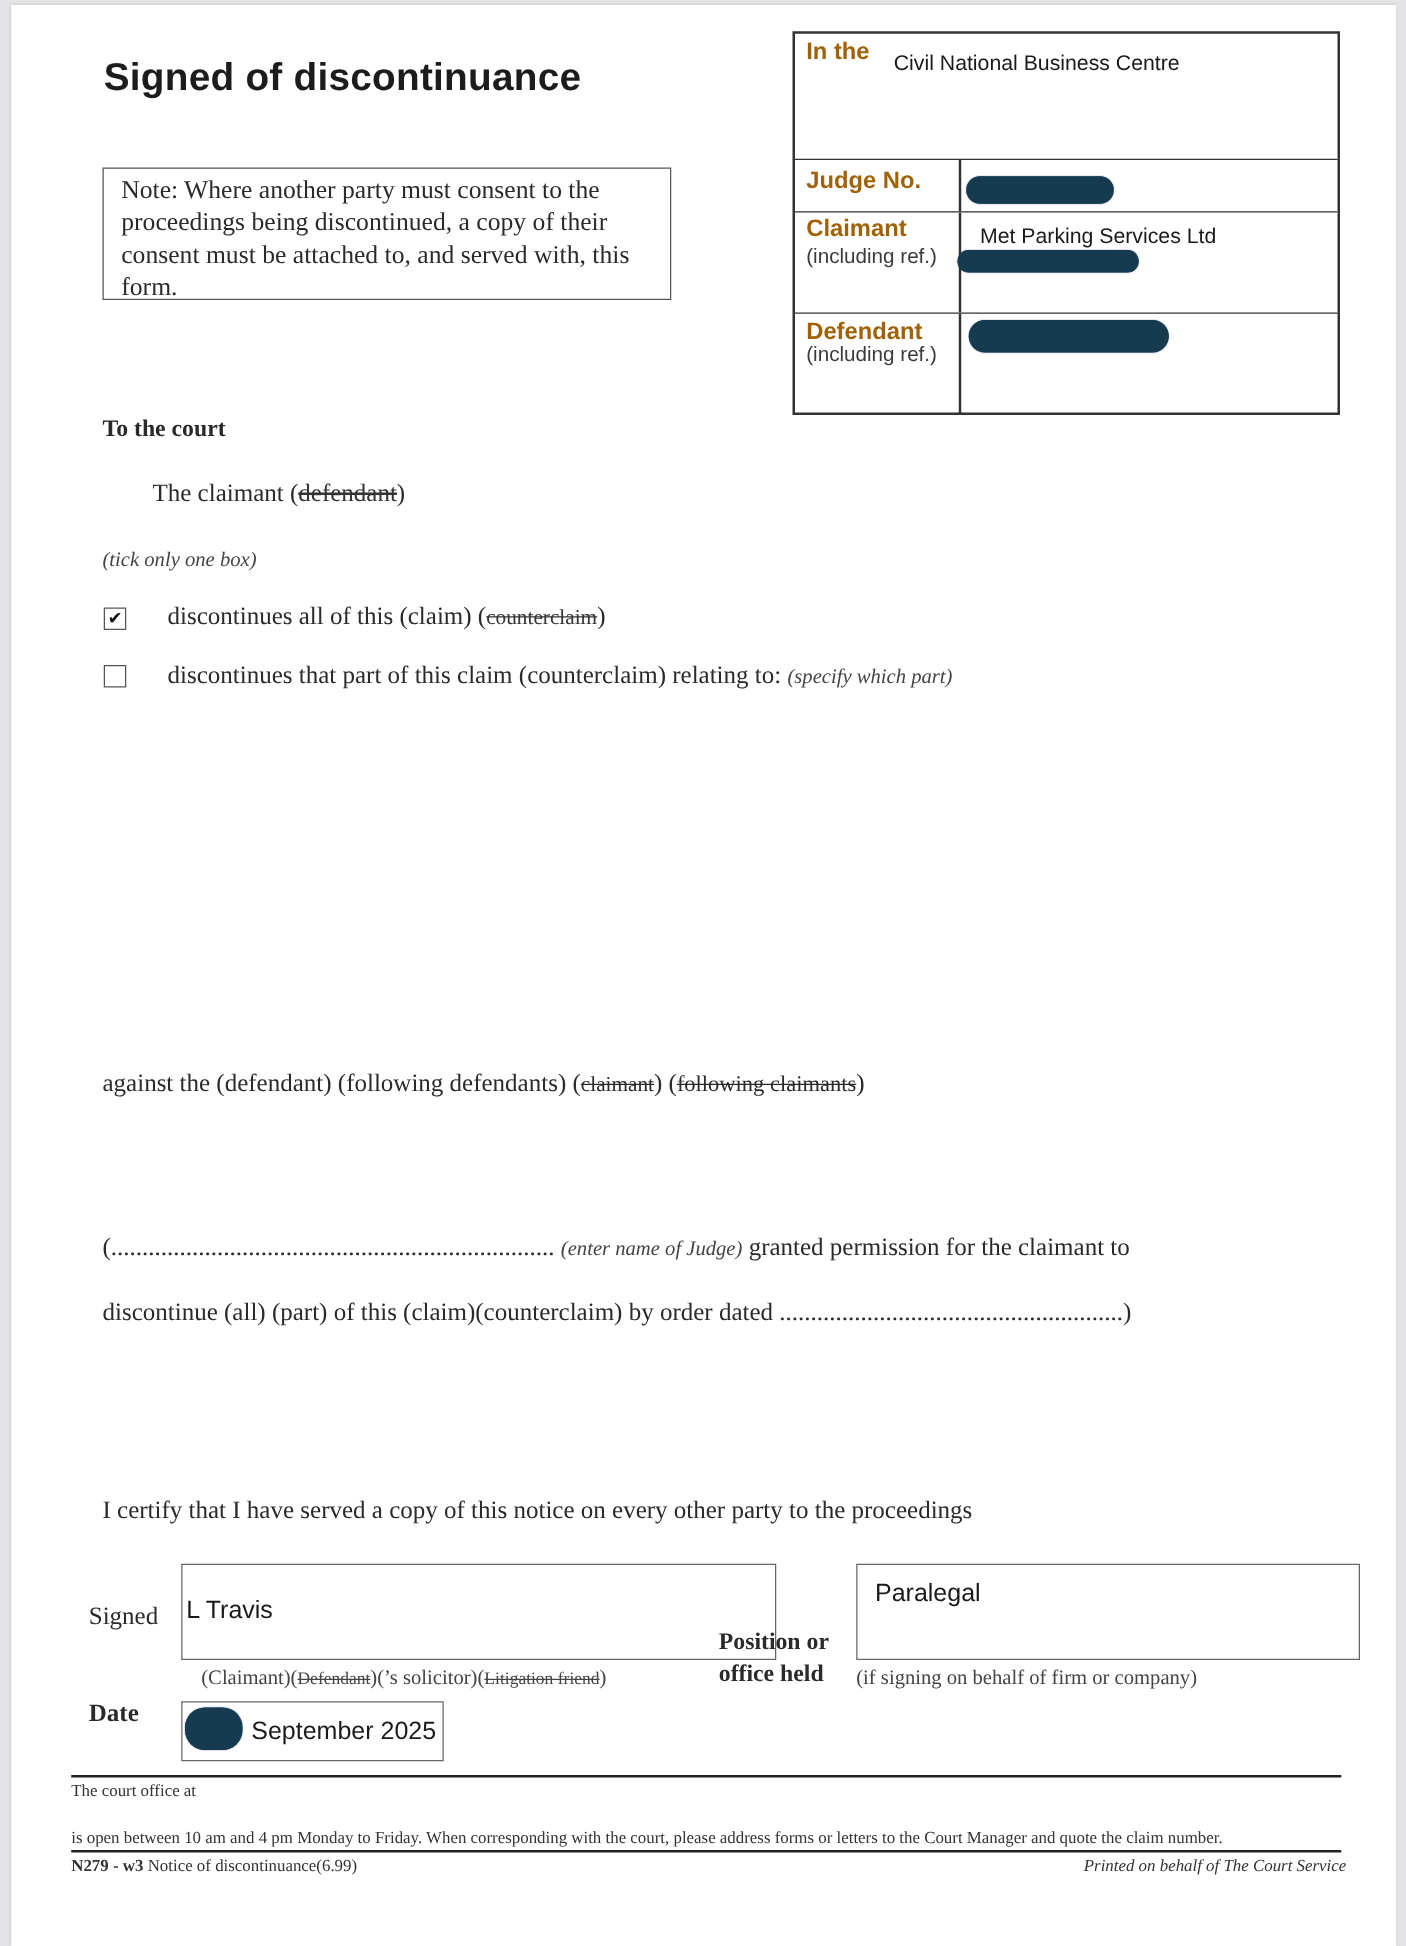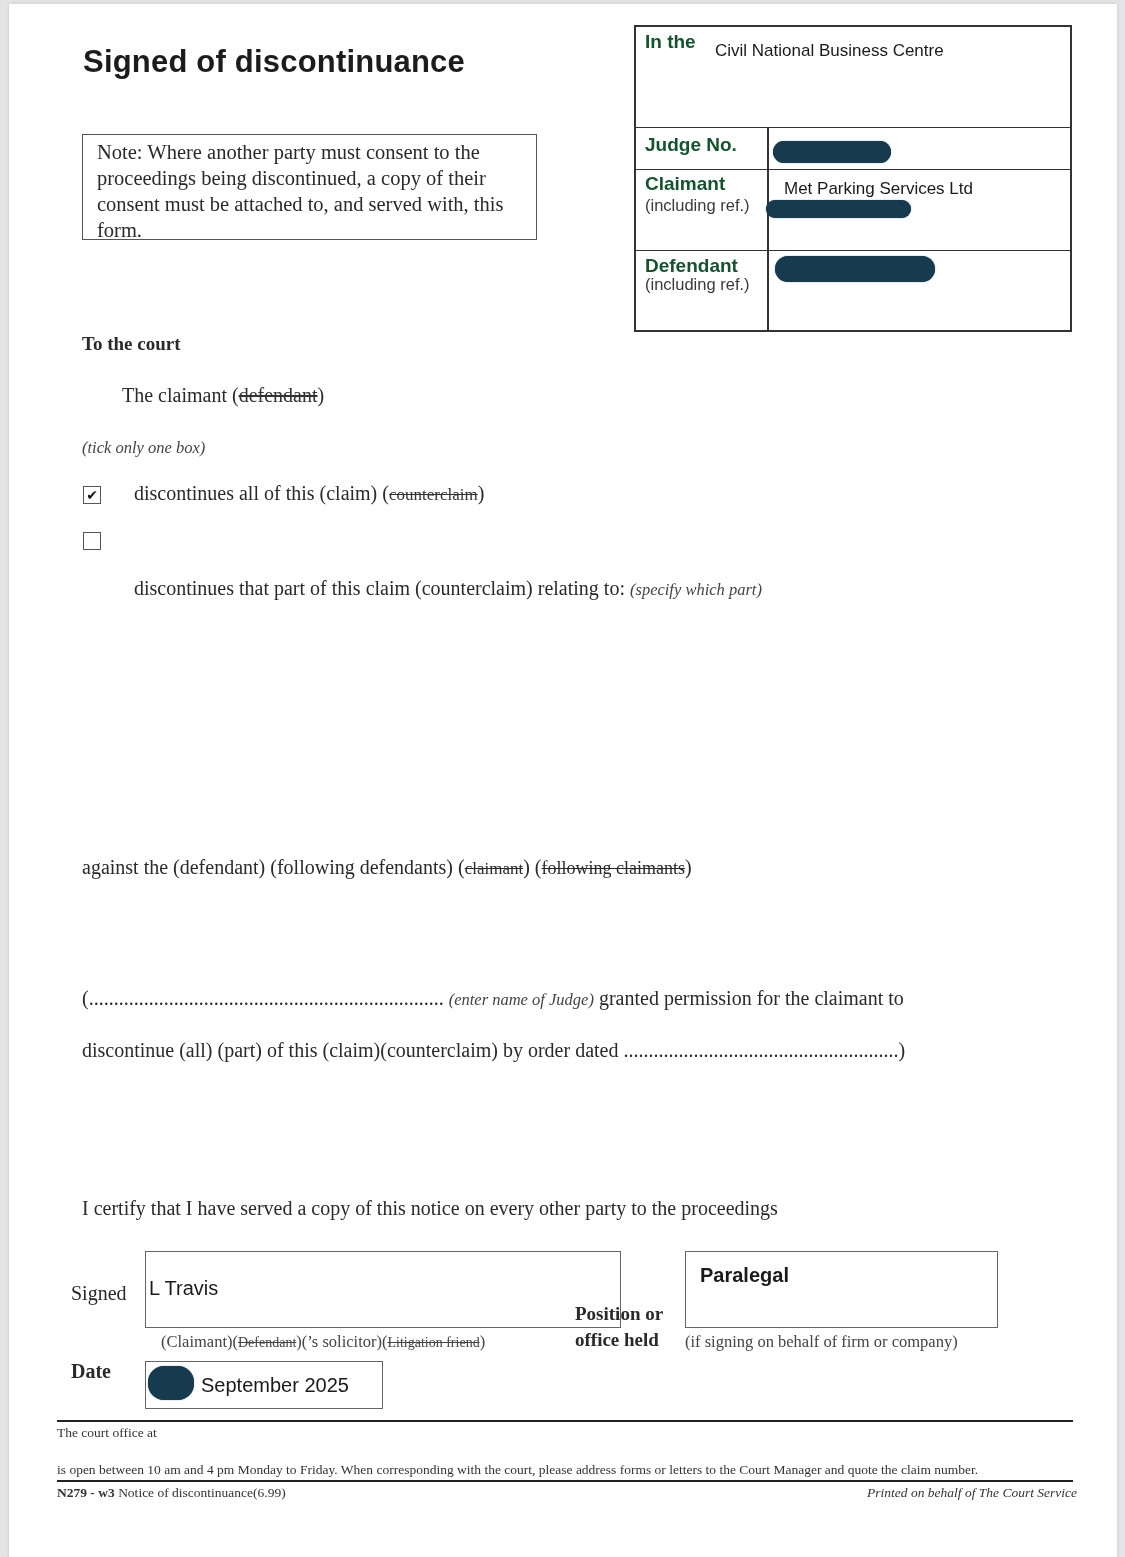--- a/index.html
+++ b/index.html
@@ -24,21 +24,21 @@
     border: 1px solid #555; box-sizing: border-box;
     padding: 4px 14px; font-size: 20.5px; line-height: 26px; color: #2a2a2a;
   }
 
   .court-table {
     left: 625px; top: 21px; width: 438px; height: 307px;
     border: 2px solid #333; box-sizing: border-box;
   }
   .ct-row { position: absolute; left: 0; right: 0; border-bottom: 1.5px solid #333; }
   .ct-row.last { border-bottom: none; }
-  .ct-label { position: absolute; left: 9px; font-size: 19px; font-weight: bold; color: #14532d; }
+  .ct-label { position: absolute; left: 9px; font-size: 19px; font-weight: bold; color: #a16207; }
   .ct-sub { position: absolute; left: 9px; font-size: 16.5px; color: #3a3a3a; }
   .ct-divider { position: absolute; left: 131px; width: 1.5px; background: #333; }
   .ct-value { position: absolute; font-size: 17px; color: #1a1a1a; }
   .redact {
     position: absolute; background: #163a4e; border-radius: 14px;
     box-shadow: 0 0 1px #1d3f78;
   }
 
   .body-text { font-size: 20px; color: #2a2a2a; white-space: nowrap; }
   .ital { font-style: italic; }
@@ -103,21 +103,21 @@
   <div class="abs body-text ital" style="left:73px;top:434px;font-size:16.5px;color:#444;">(tick only one box)</div>
 
   <div class="checkbox" style="left:74px;top:482px;">
     <span>✔</span>
   </div>
   <div class="abs body-text" style="left:125px;top:478px;">
     <span>discontinues all of this (claim) (</span><span class="overstrike" style="text-decoration:line-through;font-size:17px;">counterclaim</span><span>)</span>
   </div>
 
   <div class="checkbox" style="left:74px;top:528px;"></div>
-  <div class="abs body-text" style="left:125px;top:525px;margin-top:48px;">
+  <div class="abs body-text" style="left:125px;top:525px;">
     <span>discontinues that part of this claim (counterclaim) relating to: </span><span class="ital" style="font-size:16.5px;color:#444;">(specify which part)</span>
   </div>
 
   <div class="abs body-text" style="left:73px;top:852px;">
     <span>against the (defendant) (following defendants) (</span><span style="text-decoration:line-through;font-size:17px;">claimant</span><span>) (</span><span style="text-decoration:line-through;font-size:18px;">following claimants</span><span>)</span>
   </div>
 
   <div class="abs body-text" style="left:73px;top:983px;">
     <span>(.......................................................................</span>
     <span class="ital" style="font-size:16.5px;color:#444;">(enter name of Judge)</span><span> granted permission for the claimant to</span>
@@ -131,27 +131,27 @@
     <span class="abs field-text" style="left:3px;top:25px;">L Travis</span>
   </div>
   <div class="abs body-text" style="left:152px;top:1328px;font-size:16.5px;color:#444;">
     <span>(Claimant)(</span><span style="text-decoration:line-through;font-size:14px;">Defendant</span><span>)(’s solicitor)(</span><span style="text-decoration:line-through;font-size:14px;">Litigation friend</span><span>)</span>
   </div>
 
   <div class="abs body-text" style="left:566px;top:1257px;font-weight:bold;font-size:19px;line-height:26px;margin-top:40px;">
     <div>Position or</div>
     <div>office held</div>
   </div>
-  <div class="field-box" style="left:676px;top:1247px;width:313px;height:77px;font-weight:bold;">
+  <div class="field-box" style="left:676px;top:1247px;width:403px;height:77px;">
     <span class="abs field-text" style="left:14px;top:12px;">Paralegal</span>
   </div>
   <div class="abs body-text" style="left:676px;top:1328px;font-size:16.5px;color:#444;">(if signing on behalf of firm or company)</div>
 
   <div class="abs body-text" style="left:62px;top:1356px;font-weight:bold;">Date</div>
-  <div class="field-box" style="left:136px;top:1357px;width:238px;height:48px;">
+  <div class="field-box" style="left:136px;top:1357px;width:210px;height:48px;">
     <div class="redact" style="left: 2px; top: 4px; width: 46px; height: 34px; border-radius: 16px; background: rgb(22, 58, 78);"></div>
     <span class="abs field-text" style="left:55px;top:12px;">September 2025</span>
   </div>
 
   <div class="rule-thick" style="top:1416px;"></div>
   <div class="abs small" style="left:48px;top:1421px;">The court office at</div>
   <div class="abs small" style="left:48px;top:1458px;white-space:nowrap;">is open between 10 am and 4 pm Monday to Friday.  When corresponding with the court, please address forms or letters to the Court Manager and quote the claim number.</div>
   <div class="rule-thick" style="top:1476px;"></div>
   <div class="abs small" style="left:48px;top:1481px;">
     <span style="font-weight:bold;">N279 - w3</span><span> Notice of discontinuance(6.99)</span>

